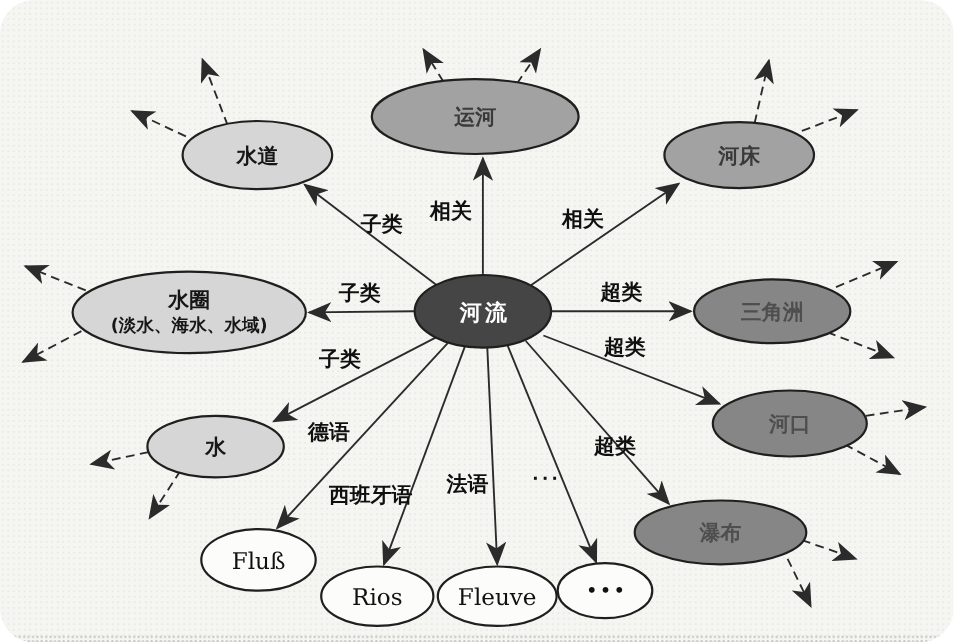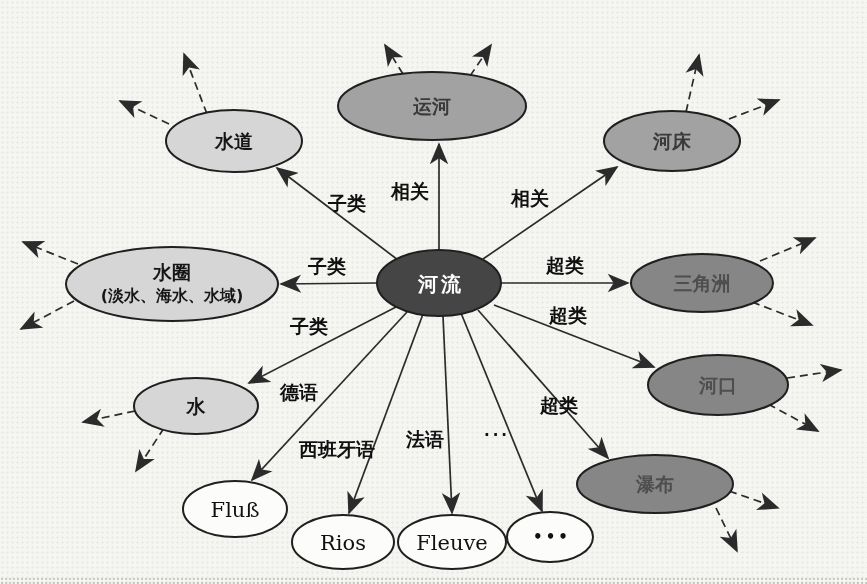--- a/index.html
+++ b/index.html
@@ -4,20 +4,21 @@
 <style>
   html,body{margin:0;padding:0;background:#ffffff;}
   .stage{
     position:relative;
     width:867px;height:584px;
     background-color:#f5f5f2;
     background-image:radial-gradient(rgba(80,80,70,0.07) 1px, transparent 1.1px);
     background-size:5px 5px;
     overflow:hidden;
     font-family:"DejaVu Sans", sans-serif;
+    border-radius:31px;
   }
   .stage .scan-strip{
     position:absolute;left:0;bottom:0;width:100%;height:7px;
     background-image:radial-gradient(rgba(90,90,80,0.45) 1px, transparent 1.2px);
     background-size:4px 4px;opacity:.6;
   }
   svg{display:block;}
   .edge{stroke:#2b2b2b;stroke-width:1.7;fill:none;}
   .dashed{stroke:#2b2b2b;stroke-width:1.7;fill:none;stroke-dasharray:8 5;}
   .node{stroke:#1f1f1f;stroke-width:2;}

